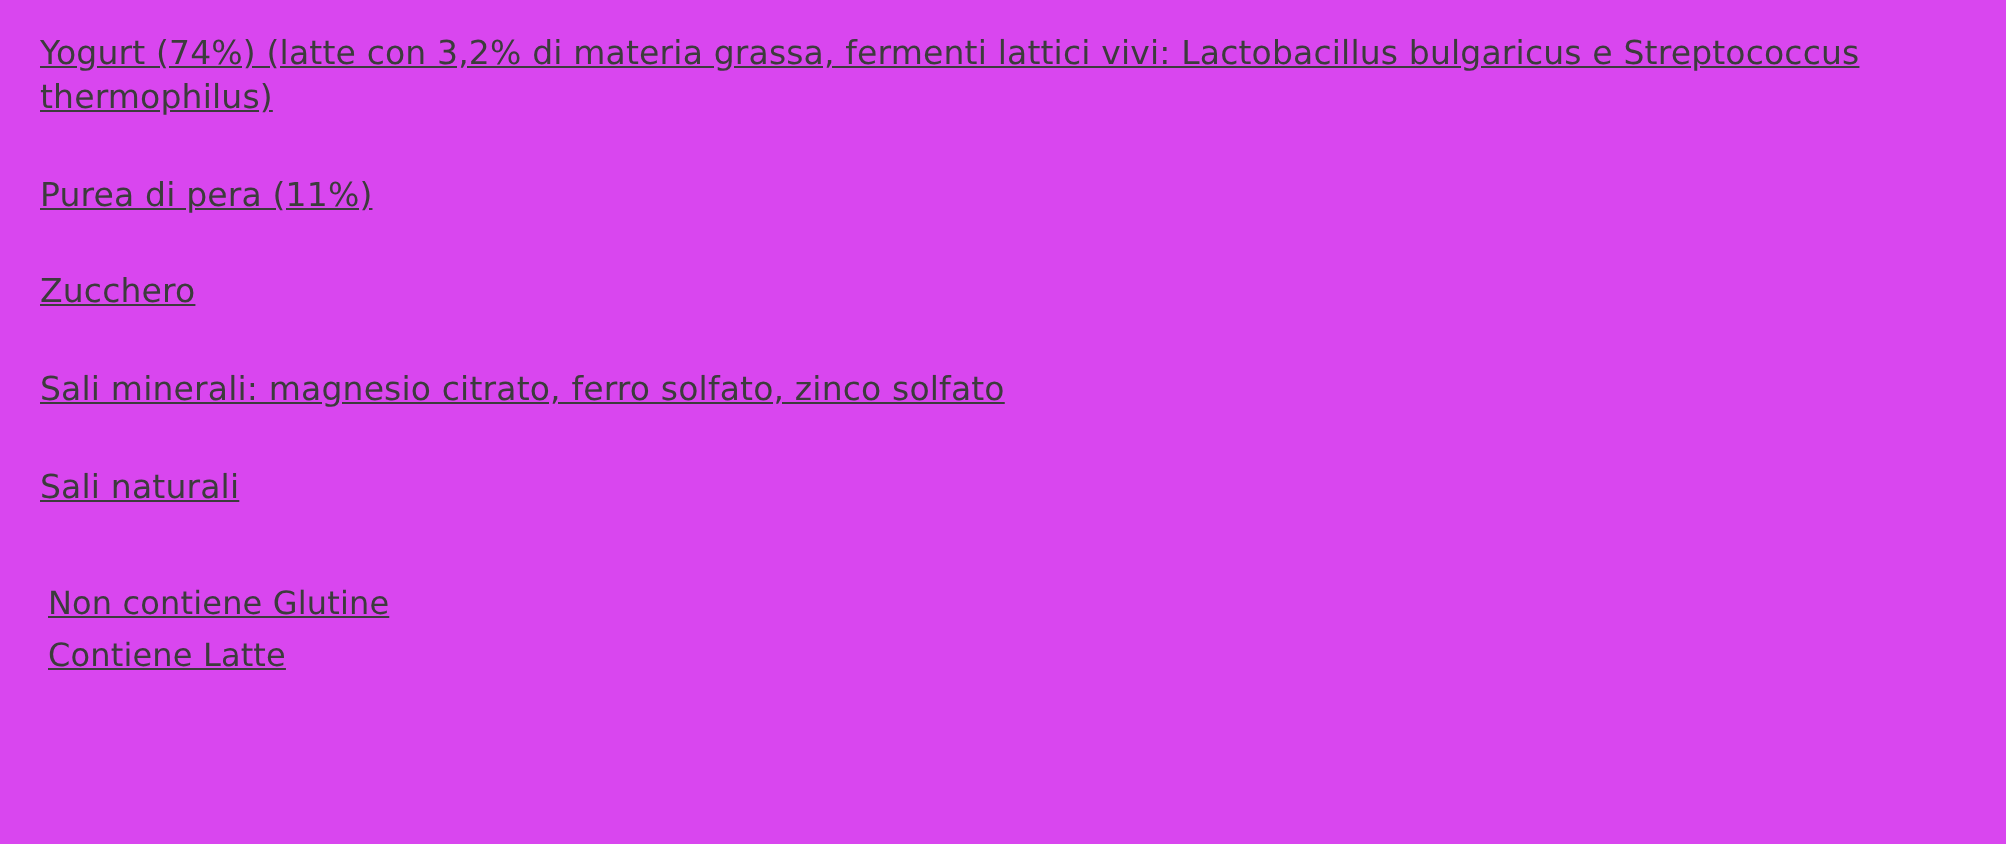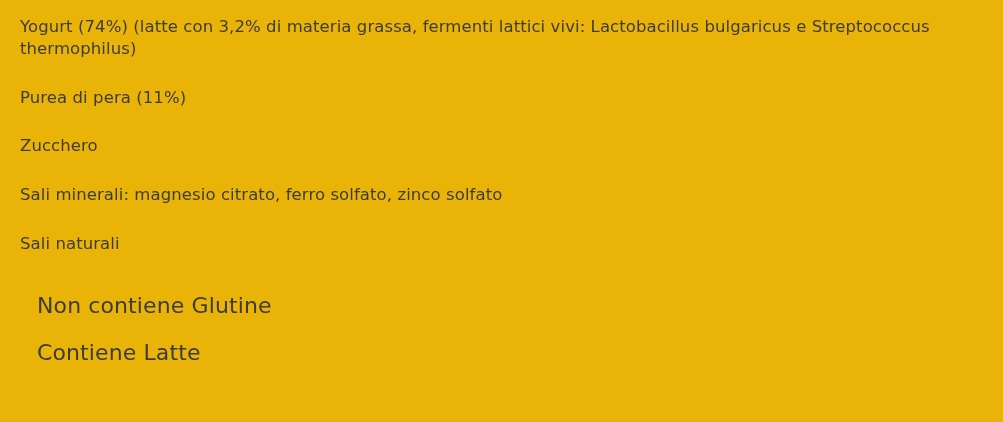--- a/index.html
+++ b/index.html
@@ -12,41 +12,42 @@
     height: 422px;
     font-family: "DejaVu Sans", "Liberation Sans", sans-serif;
     color: #3c3c3c;
     overflow: hidden;
   }
   .ingredients-panel {
     box-sizing: border-box;
     width: 1003px;
     height: 422px;
     padding: 16px 20px 10px 20px;
-    background: #eab308;
+    background: #d946ef;
+    text-decoration: underline;
   }
   .ingredient-line {
     font-size: 16.5px;
     line-height: 1.32;
     color: #3c3c3c;
     margin: 0 0 27px 0;
     max-width: 975px;
     letter-spacing: 0.005em;
   }
   .ingredient-line:last-of-type {
     margin-bottom: 0;
   }
   .allergen-block {
     margin-top: 36px;
   }
   .allergen-line {
-    font-size: 22px;
+    font-size: 16px;
     line-height: 1.40;
     color: #3c3c3c;
-    margin: 17px;
+    margin: 4px;
     letter-spacing: 0.005em;
   }
 </style>
 </head>
 <body>
 
 <div class="ingredients-panel">
 
   <p class="ingredient-line">Yogurt (74%) (latte con 3,2% di materia grassa, fermenti lattici vivi: Lactobacillus bulgaricus e Streptococcus thermophilus)</p>
   <p class="ingredient-line">Purea di pera (11%)</p>

